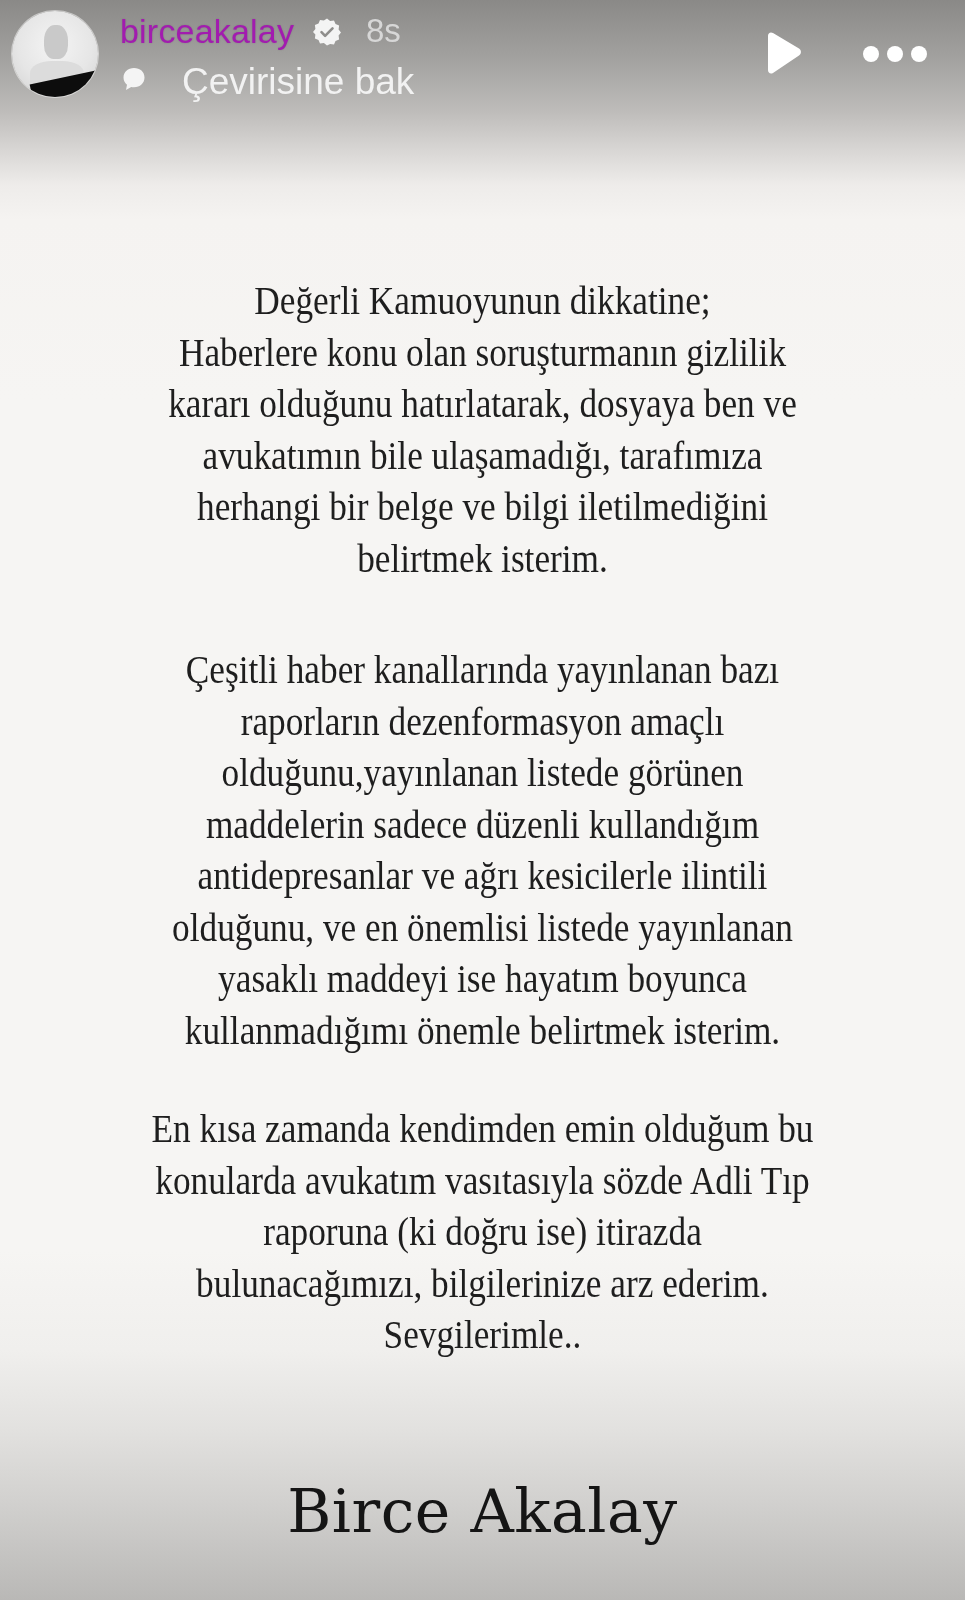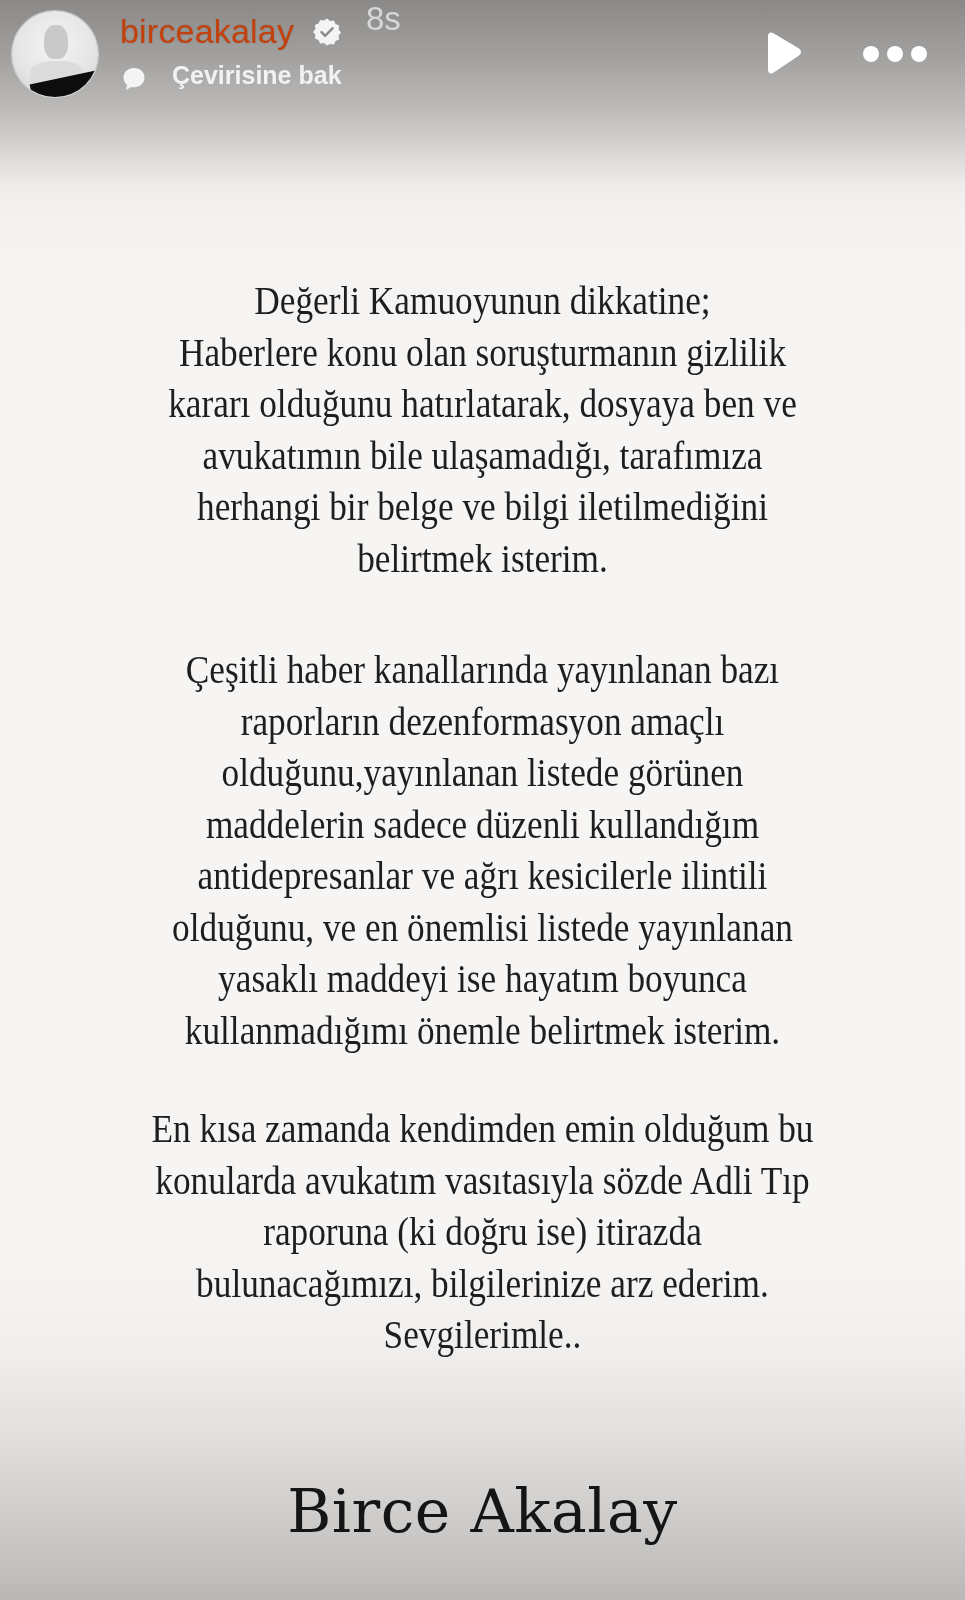--- a/index.html
+++ b/index.html
@@ -41,36 +41,36 @@
       border-radius: 40% 40% 0 0;
       background: #dcdcdc;
     }
     .avatar .garment {
       position: absolute; left: 20px; top: 66px; width: 70px; height: 30px;
       background: #0d0d0d;
       transform: rotate(-12deg);
     }
     .username {
       position: absolute; left: 120px; top: 12px;
-      font-size: 34px; color: #c2410c; letter-spacing: 0.2px;
+      font-size: 34px; color: #a21caf; letter-spacing: 0.2px;
       text-shadow: 0 0 2px rgba(0,0,0,0.15);
     }
     .verified-icon {
       position: absolute; left: 312px; top: 17px; width: 30px; height: 30px;
     }
     .time {
-      position: absolute; left: 366px; top: 0;
+      position: absolute; left: 366px; top: 12px;
       font-size: 33px; color: #d7d7d7;
     }
     .translate-icon {
       position: absolute; left: 121px; top: 66px; width: 26px; height: 26px;
     }
     .translate-label {
-      position: absolute; left: 172px; top: 61px;
-      font-size: 25px; font-weight: bold; color: #f2f2f2;
+      position: absolute; left: 182px; top: 61px;
+      font-size: 37px; font-weight: normal; color: #f2f2f2;
     }
     .play-button {
       position: absolute; left: 760px; top: 30px; width: 44px; height: 46px;
       cursor: pointer;
     }
     .more-button {
       position: absolute; left: 860px; top: 40px; width: 70px; height: 28px;
       cursor: pointer;
     }
     .story-text {

